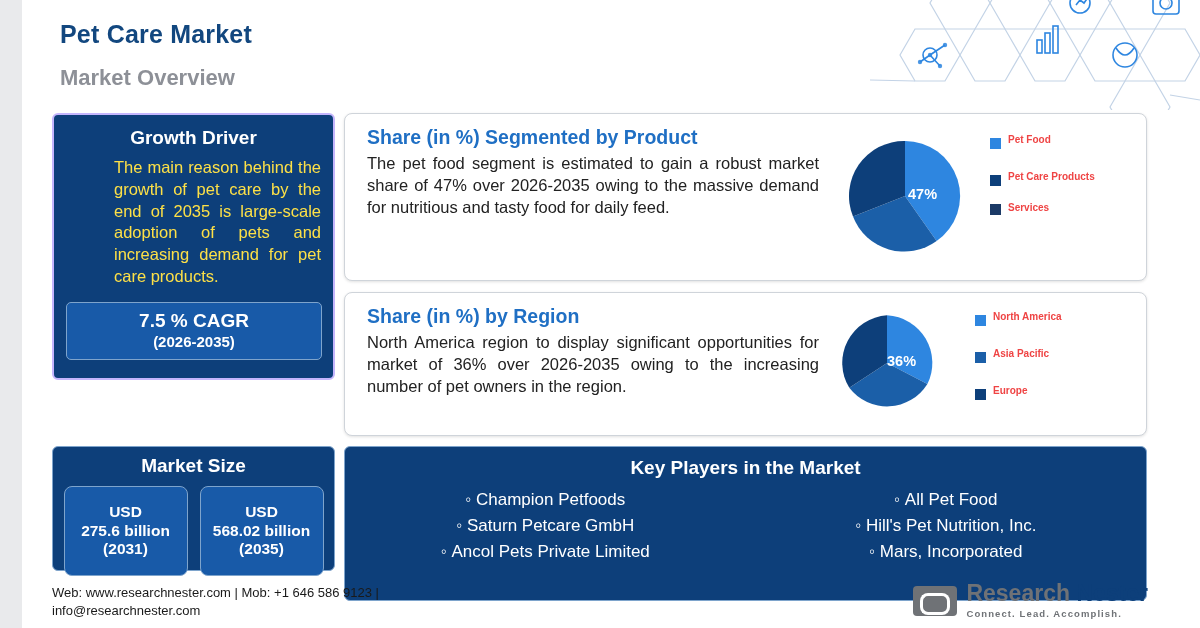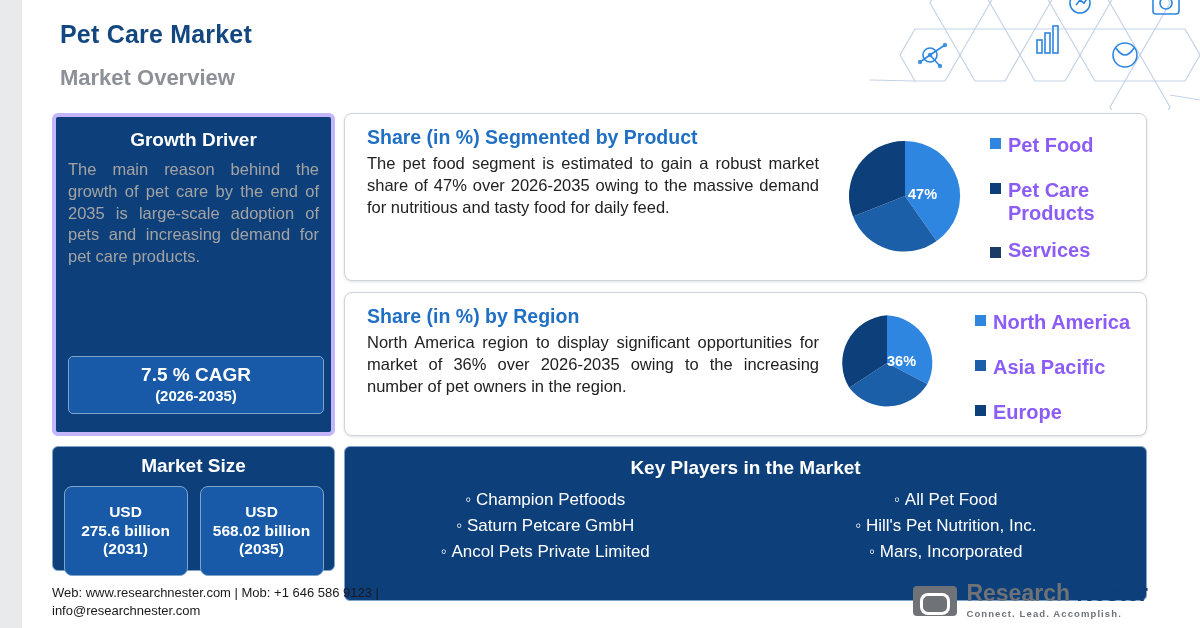--- a/index.html
+++ b/index.html
@@ -34,36 +34,37 @@
     margin: 0;
   }
   
   .hexnet {
     position: absolute; right: 0; top: 0;
     width: 330px; height: 110px;
   }
   
   .growth-card {
     position: absolute; left: 52px; top: 113px;
-    width: 283px; height: 323px;
+    width: 283px; height: 267px;
     background: #0d3f7a;
-    border: 4px solid #c4b5fd;
+    border: 2px solid #c4b5fd;
     border-radius: 6px;
     padding: 10px 12px;
     color: #ffffff;
   }
   .growth-title {
     text-align: center; font-size: 19px; font-weight: bold;
     margin: 2px 0 8px 0;
   }
   .growth-text {
     font-size: 16.5px; line-height: 1.32;
     text-align: justify;
     text-align-last: left;
-    color: #a3a3a3;
+    color: #fde047;
+    margin-left: 48px;
   }
   .cagr-box {
     position: absolute; left: 12px; bottom: 18px;
     width: 256px;
     background: #185aa8;
     border: 1px solid #7ea4cc;
     border-radius: 5px;
     padding: 7px 4px 9px 4px;
     text-align: center;
   }
@@ -119,21 +120,21 @@
   }
   .pie-wrap { position: absolute; }
   #pie-product { left: 500px; top: 22px; }
   #pie-region  { left: 490px; top: 18px; }
   .pie-label {
     position: absolute;
     color: #ffffff; font-size: 14.5px; font-weight: bold;
   }
   .legend {
     position: absolute;
-    font-size: 20px; font-weight: bold; color: #8b5cf6;
+    font-size: 10px; font-weight: bold; color: #ef4444;
   }
   .legend-item { display: flex; align-items: flex-start; margin-bottom: 9px; }
   .legend-sq {
     width: 11px; height: 11px; margin-right: 7px; margin-top: 4px;
     flex: 0 0 auto;
   }
   
   .players-card {
     position: absolute; left: 344px; top: 446px;
     width: 803px; height: 155px;

